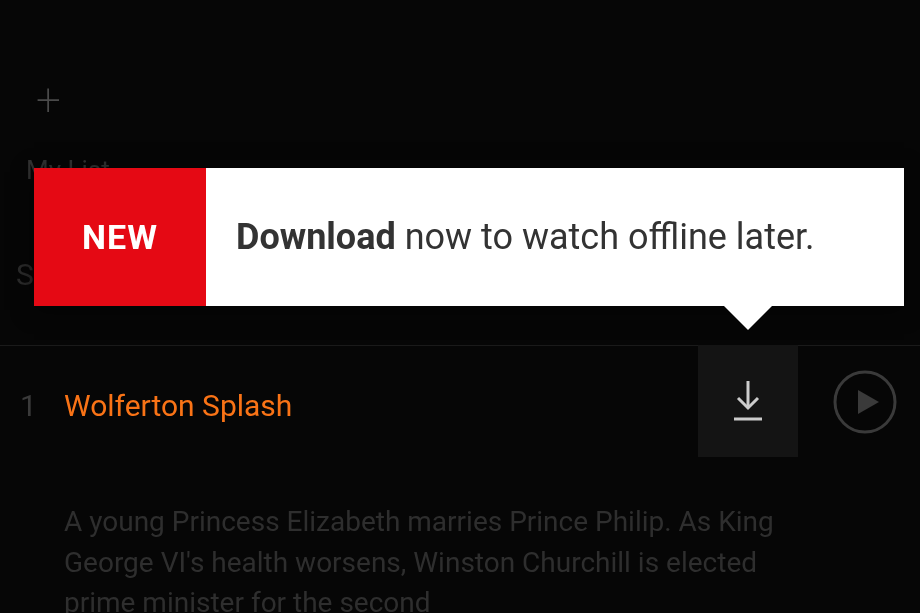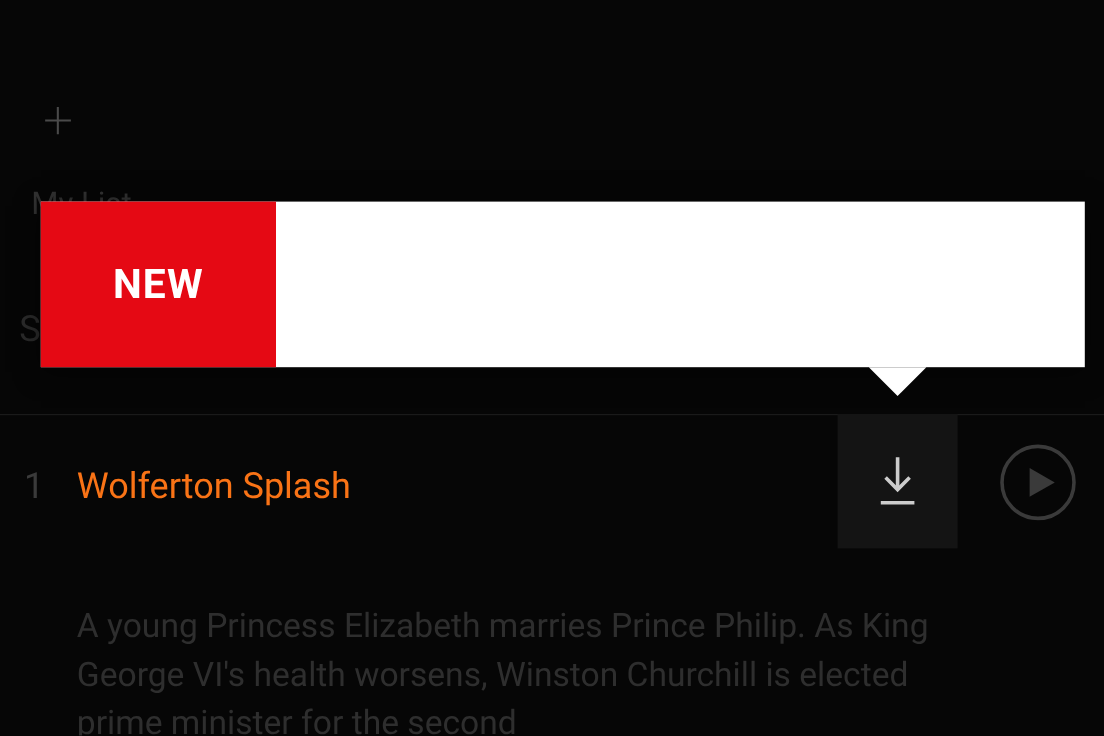--- a/index.html
+++ b/index.html
@@ -95,21 +95,21 @@
       position: absolute;
       left: 34px;
       top: 168px;
       width: 870px;
       height: 138px;
       display: flex;
       background: #fff;
       box-shadow: 0 4px 20px rgba(0,0,0,.5);
     }
     .tooltip-new {
-      width: 196px;
+      width: 172px;
       background: #e50914;
       color: #fff;
       display: flex;
       align-items: center;
       justify-content: center;
       font-size: 34px;
       font-weight: 700;
       letter-spacing: 1px;
     }
     .tooltip-text {
@@ -160,14 +160,19 @@
 
 <div class="play-btn">
   <svg width="64" height="64" viewBox="0 0 64 64">
     <circle cx="32" cy="32" r="30" fill="none" stroke="#3a3a3a" stroke-width="3"></circle>
     <polygon points="25,20 25,44 46,32" fill="#3a3a3a"></polygon>
   </svg>
 </div>
 
 <div class="tooltip">
   <div class="tooltip-new">NEW</div>
+  <div class="tooltip-text">
+    <span>
+      <span class="bold">Download</span><span> now to watch offline later.</span>
+    </span>
+  </div>
 </div>
 <div class="tooltip-arrow"></div>
 
 </body></html>

